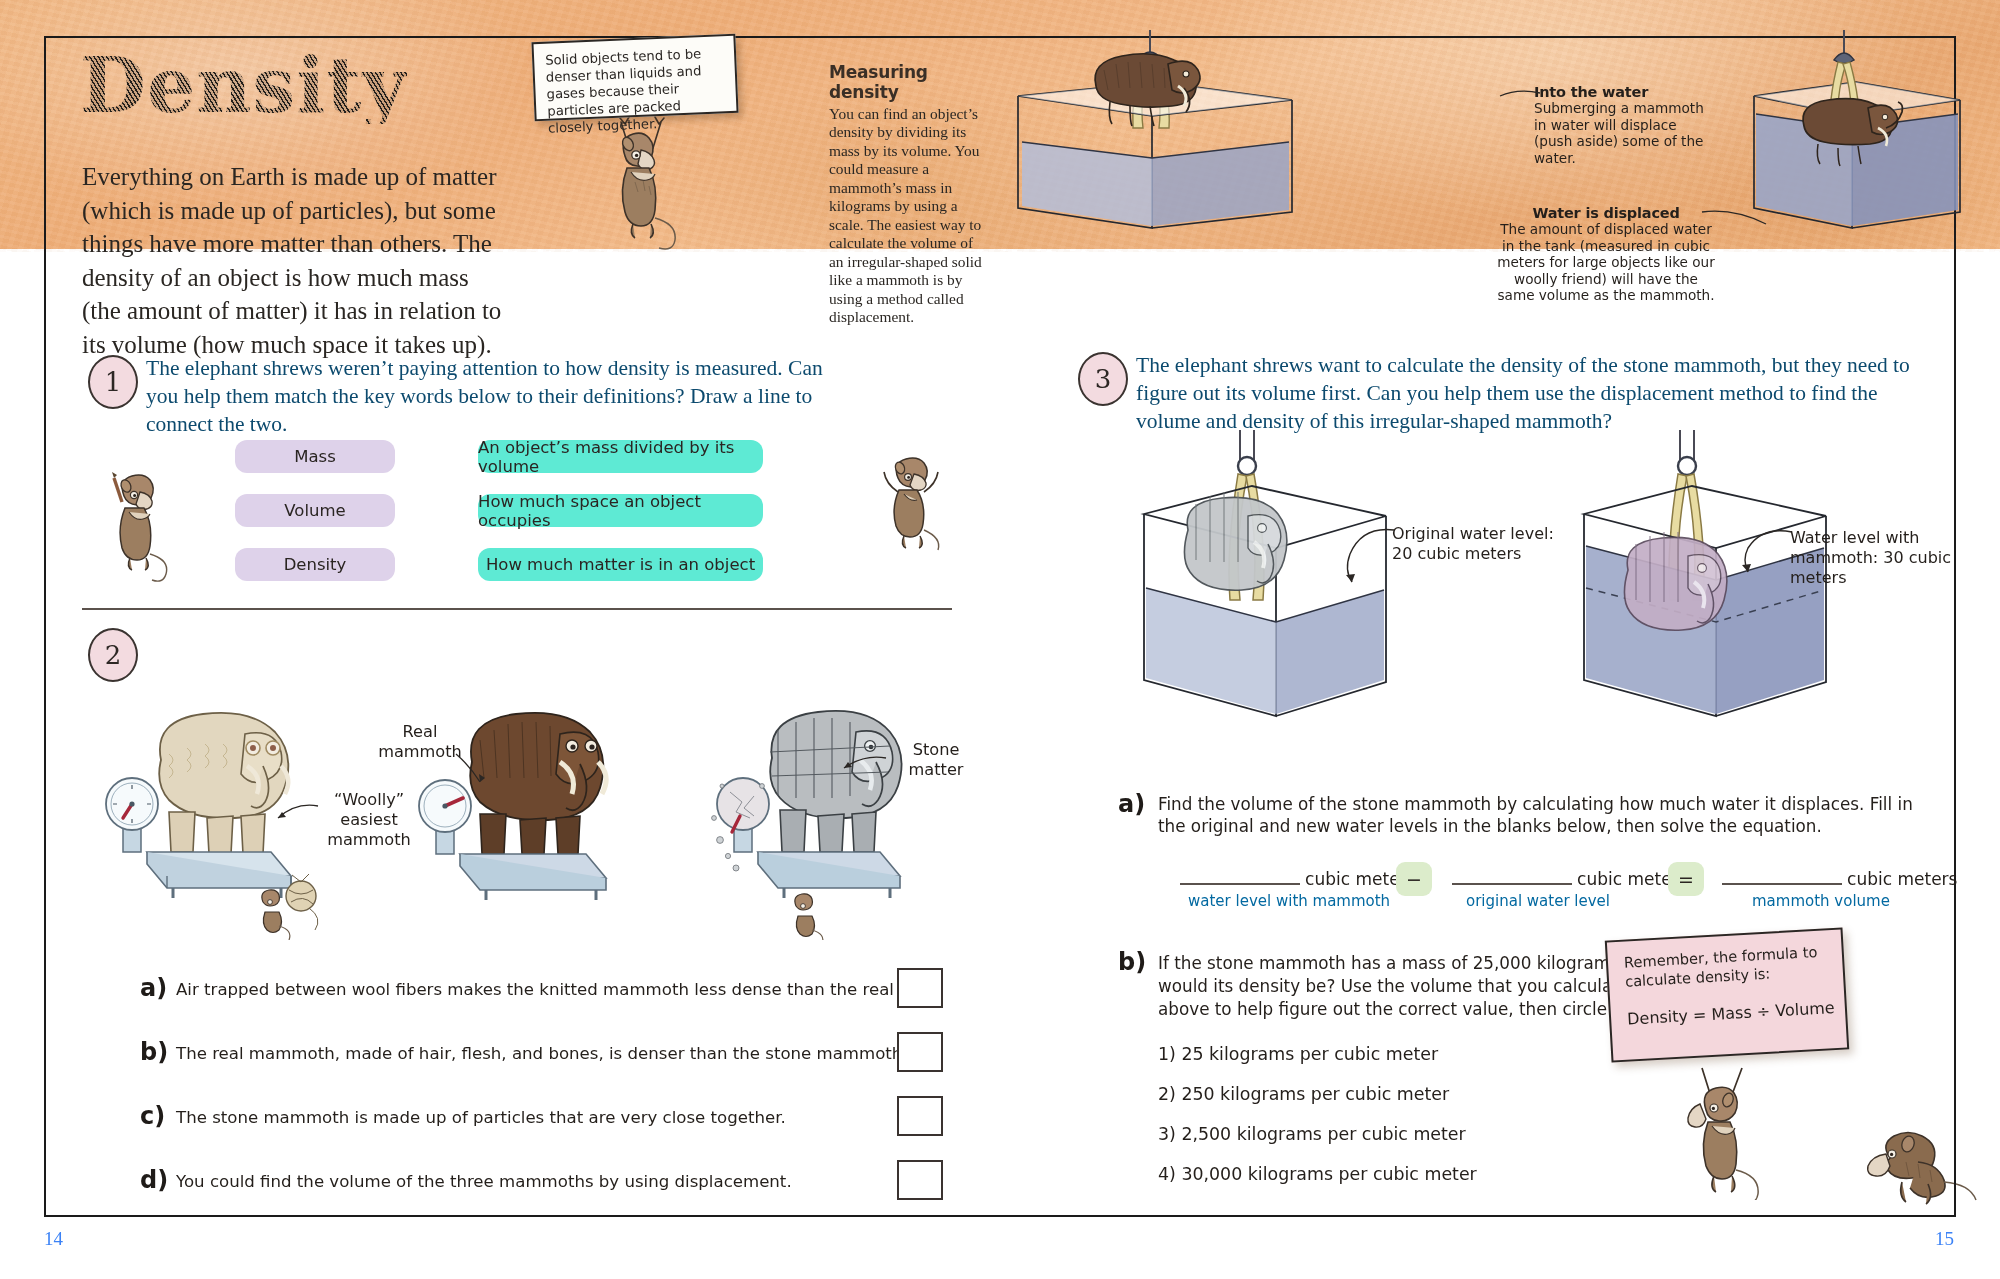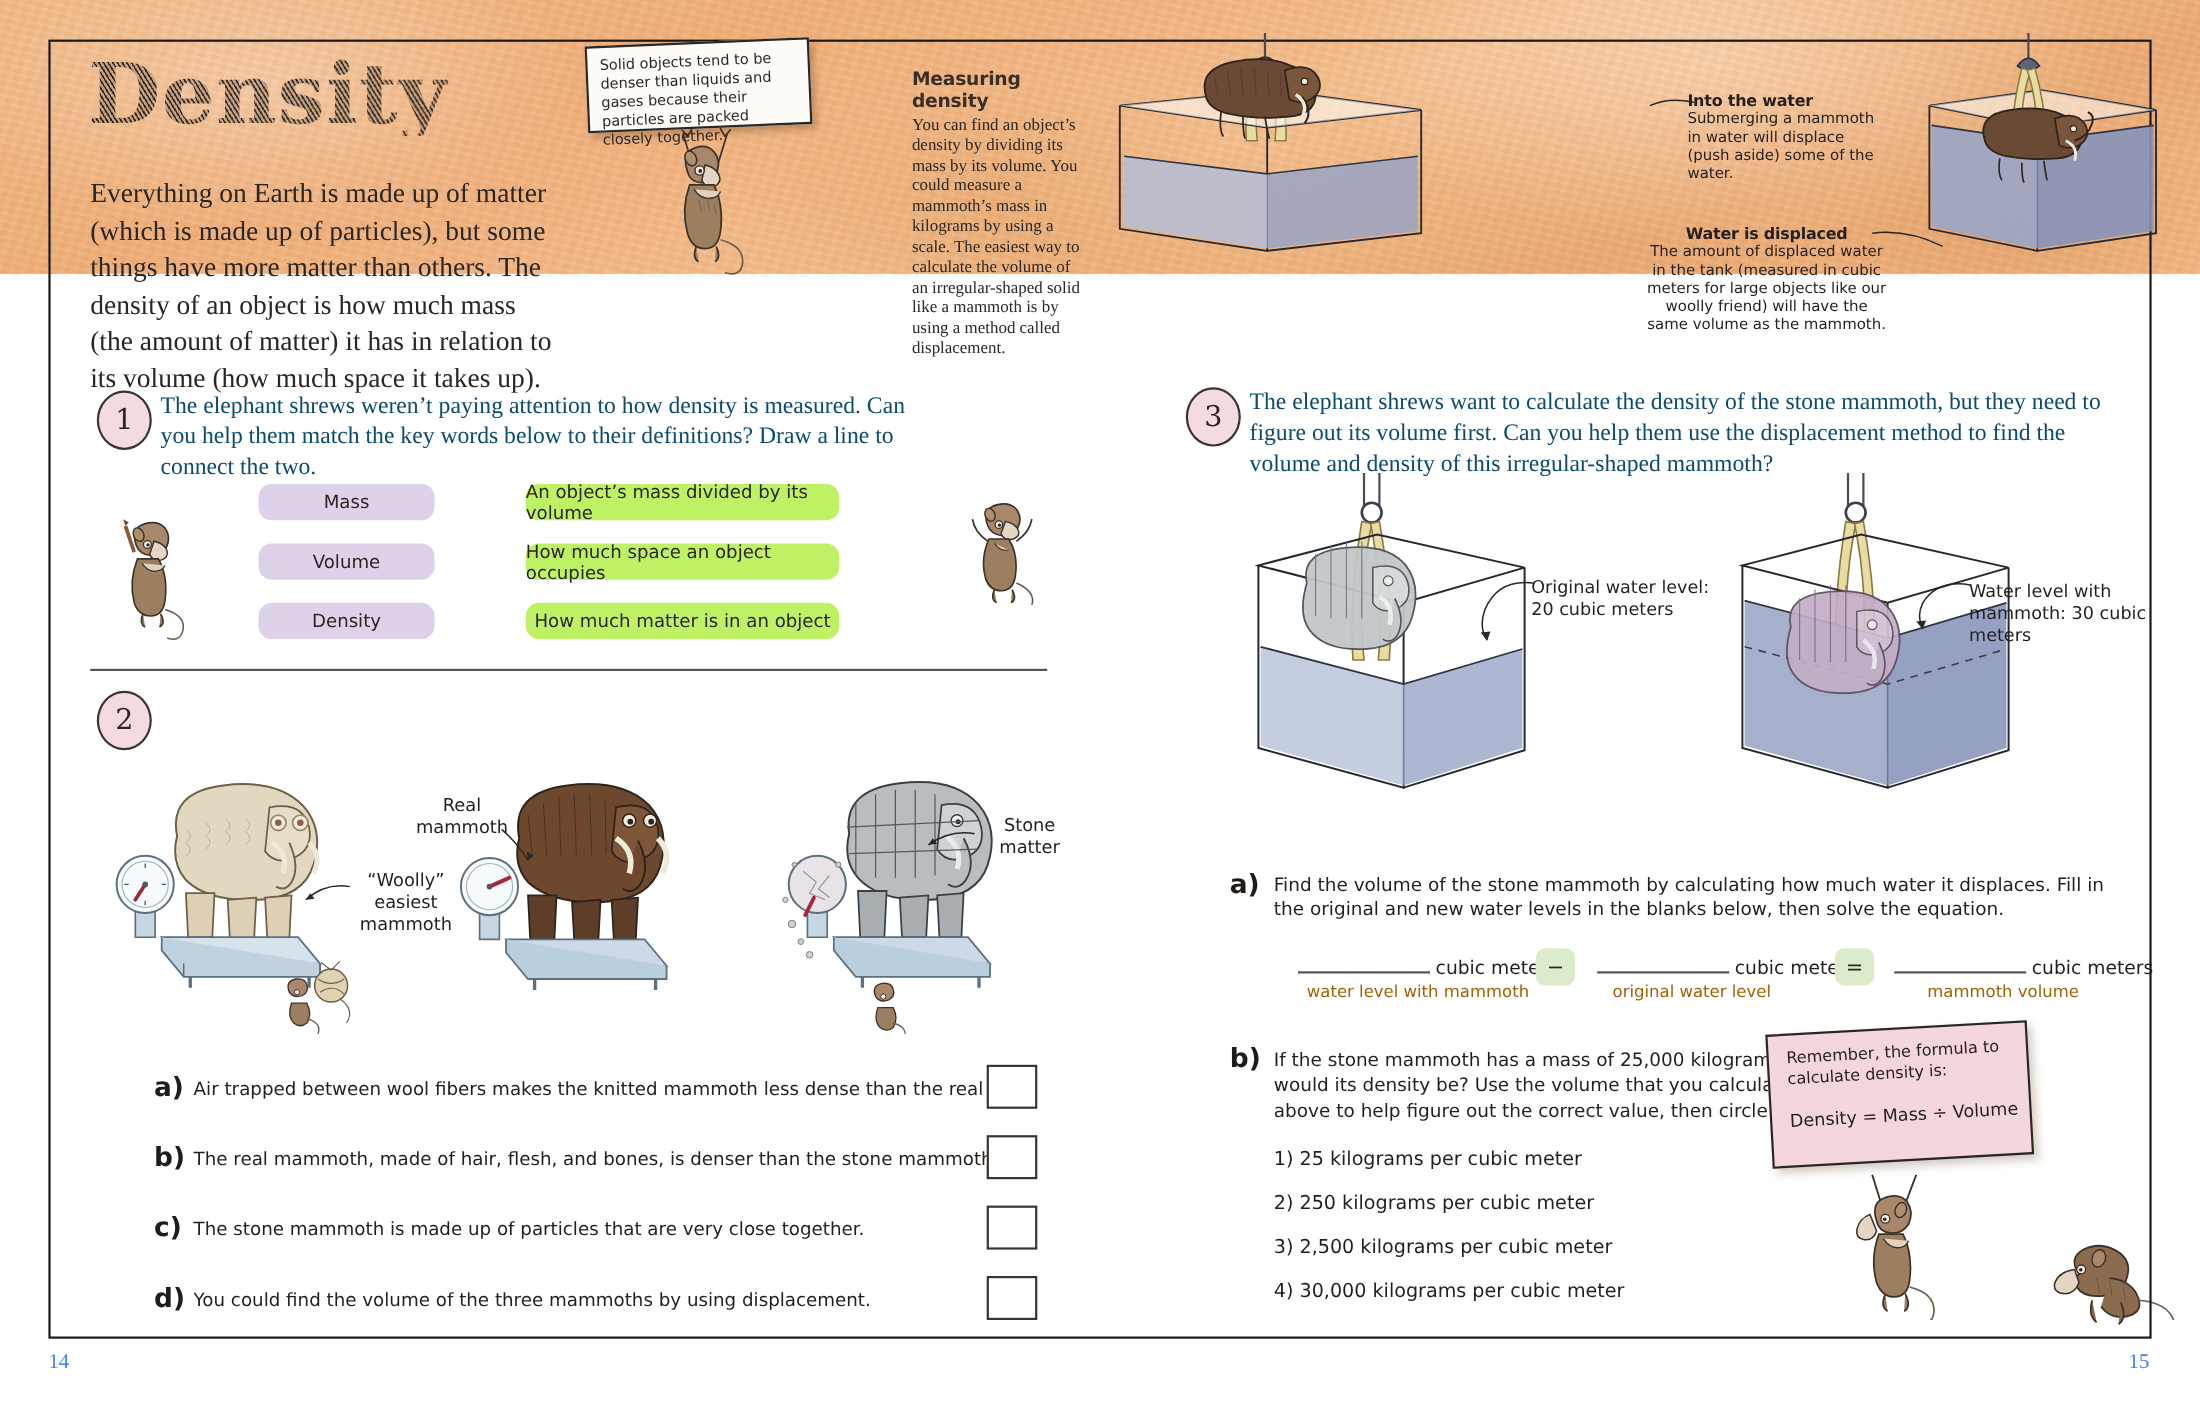--- a/index.html
+++ b/index.html
@@ -112,21 +112,21 @@
   }
 
   
   .pill{
     position:absolute;border-radius:12px;
     display:flex;align-items:center;justify-content:center;
     font-family:"DejaVu Sans",sans-serif;font-size:16.5px;color:#2a2522;
     z-index:6;
   }
   .pill.key{background:#ded2ea;width:160px;height:33px;}
-  .pill.def{background:#bef264;width:285px;height:33px;}
+  .pill.def{background:#5eead4;width:285px;height:33px;}
 
   .divider{
     position:absolute;height:1.5px;background:#5b524c;z-index:6;
   }
 
   
   .hand{
     position:absolute;font-family:"DejaVu Sans",sans-serif;color:#241f1b;z-index:7;
   }
 
@@ -142,21 +142,21 @@
     position:absolute;width:42px;height:36px;border:2px solid #3a3330;background:#fff;z-index:6;
   }
 
   
   .eqline{position:absolute;z-index:6;font-family:"DejaVu Sans",sans-serif;}
   .blank{
     display:inline-block;width:120px;border-bottom:2px solid #5a524d;height:17px;vertical-align:baseline;
   }
   .unit{font-size:17px;color:#241f1b;}
   .sublbl{
-    font-size:15px;color:#a16207;position:absolute;top:26px;white-space:nowrap;
+    font-size:15px;color:#0369a1;position:absolute;top:26px;white-space:nowrap;
   }
   .opbox{
     position:absolute;width:36px;height:34px;border-radius:9px;background:#dceccb;
     display:flex;align-items:center;justify-content:center;
     font-family:"DejaVu Sans",sans-serif;font-size:19px;color:#2a2522;z-index:6;
   }
 
   
   .pinknote{
     position:absolute;width:234px;height:118px;background:#f4d7dc;border:2px solid #2b2724;

